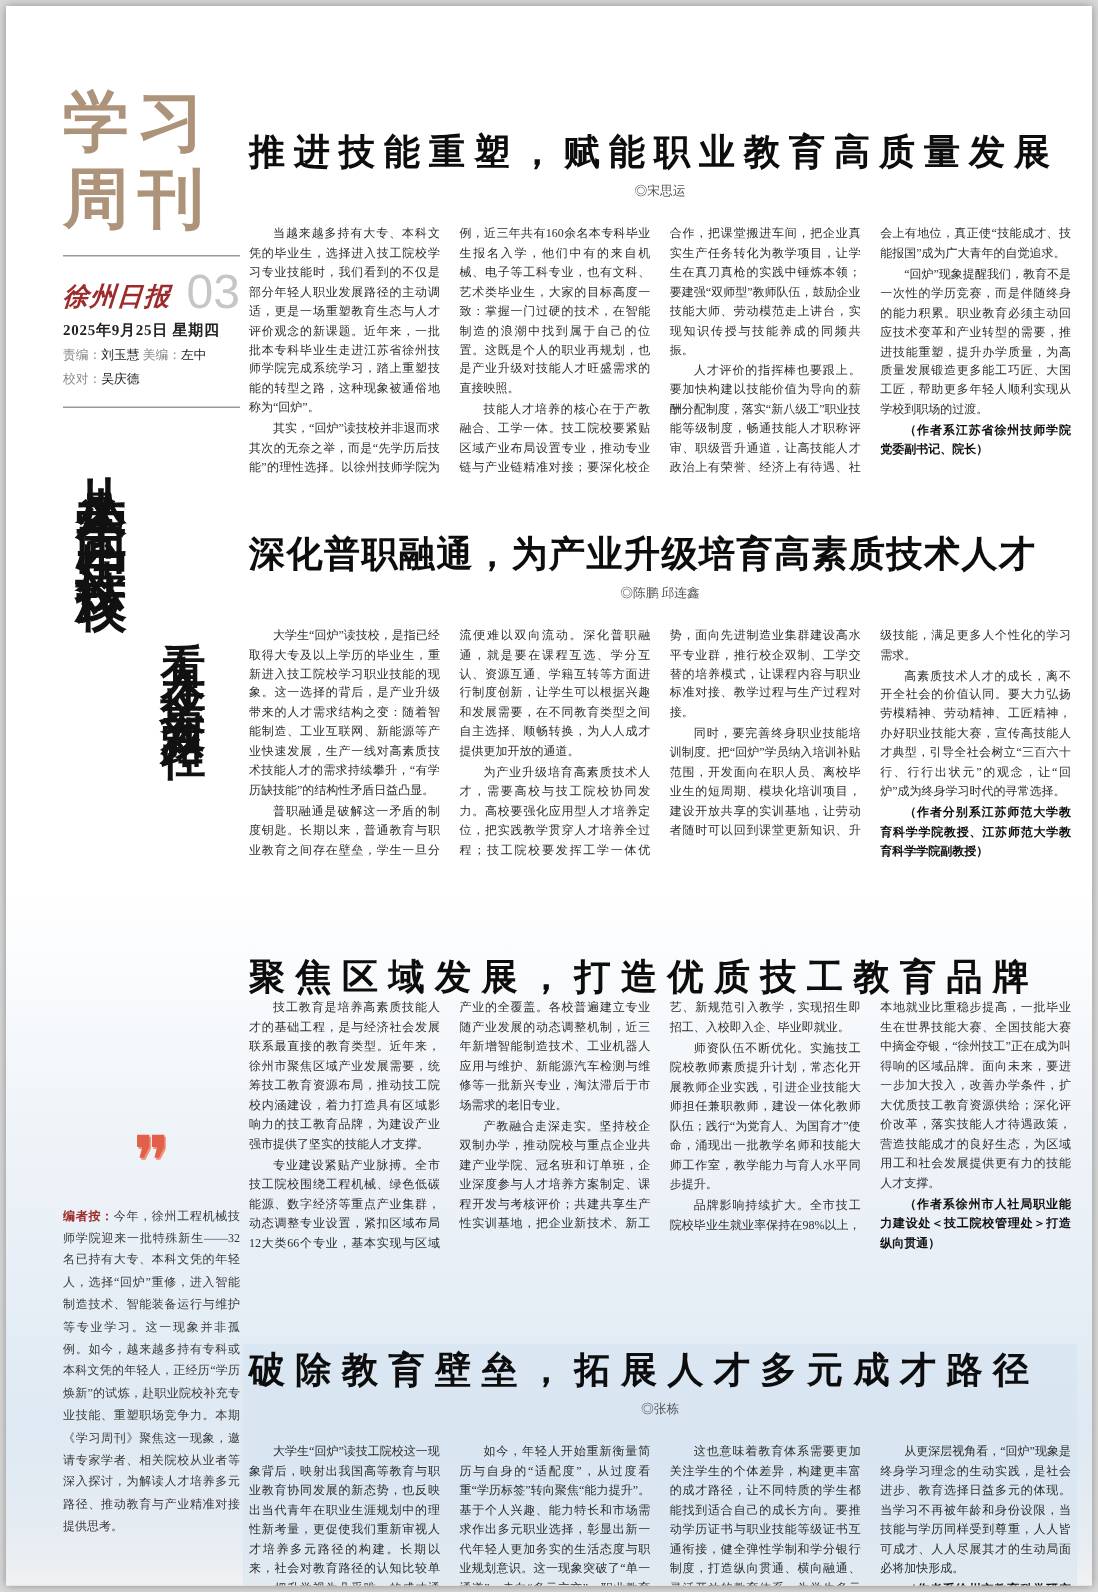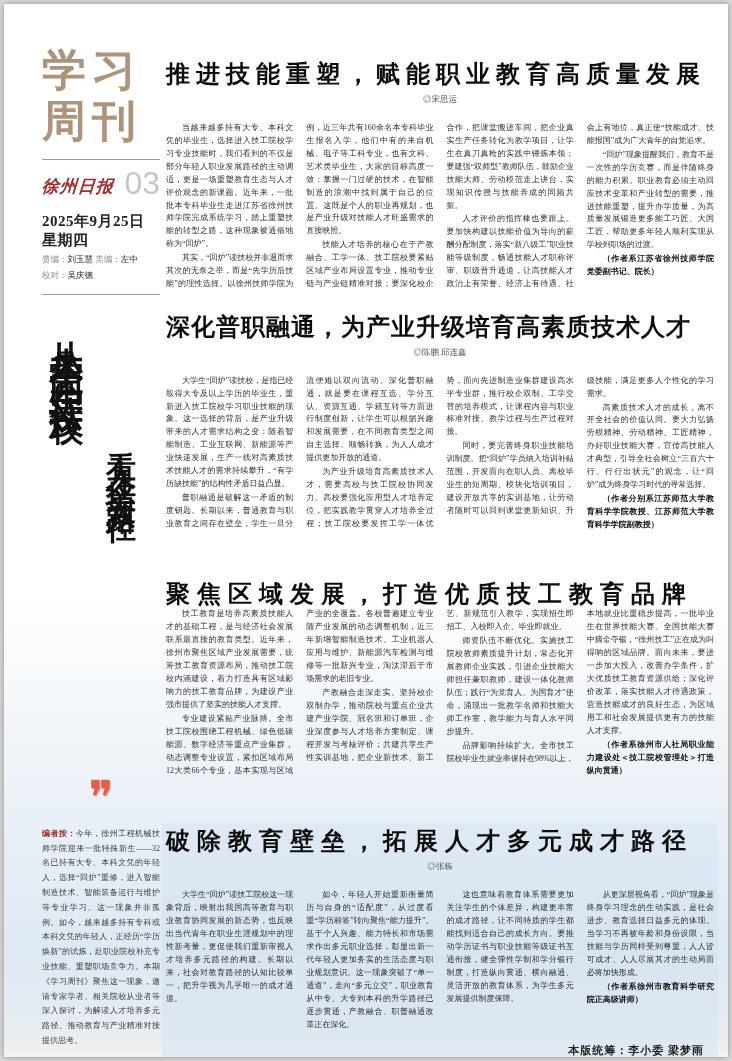--- a/index.html
+++ b/index.html
@@ -10,34 +10,34 @@
     color:#222;
     position:relative;
   }
   .page {
     position:absolute; left:4px; top:4px; width:724px; height:1053px;
     background:linear-gradient(180deg,#ffffff 0%,#ffffff 56%,#eef3f8 72%,#dfe9f3 90%,#e6ecf2 97%,#f0f1f2 100%);
     box-shadow:0 0 6px rgba(0,0,0,.35);
     overflow:hidden;
   }
   
-  .sidebar { position:absolute; left:38px; top:41px; width:118px; bottom:16px; }
+  .sidebar { position:absolute; left:38px; top:52px; width:118px; bottom:16px; }
   .weekly-title {
     font-family:"Liberation Serif", serif;
     font-weight:900; font-size:44px; line-height:1.16; letter-spacing:6px;
     color:#ac937a;
   }
   .mast-rule { border:none; border-top:1px solid #9a9a9a; margin:12px 0 9px; }
   .logo-row { display:flex; align-items:flex-end; }
   .paper-logo {
     color:#9e2b2b; font-weight:900; font-size:17px; letter-spacing:1px;
     font-style:italic; transform:skewX(-4deg);
   }
   .page-no { margin-left:auto; font-size:32px; color:#c6c6c6; font-family:"Liberation Sans",sans-serif; font-weight:400; line-height:.9; }
-  .date-line { margin-top:14px; font-size:15px; font-weight:700; color:#222; letter-spacing:.5px; }
+  .date-line { margin-top:4px; font-size:10px; font-weight:700; color:#222; letter-spacing:.5px; }
   .staff-line { margin-top:4px; font-size:8.5px; }
   .staff-label { color:#8a8a8a; }
   .staff-name { color:#222; font-weight:400; }
   .v-head { position:relative; height:468px; margin-top:14px; }
   .v-main, .v-sub {
     writing-mode:vertical-rl; text-orientation:mixed;
     font-family:"Liberation Sans", sans-serif; font-weight:900; color:#111;
     position:absolute;
   }
   .v-main { left:2px; top:4px; font-size:34px; letter-spacing:7px; }
@@ -47,21 +47,21 @@
     color:#e2604a; text-shadow:1px 1px 0 #f0907a;
     font-family:"DejaVu Sans", sans-serif;
   }
   .editor-note {
     margin-top:6px; font-size:8px; line-height:1.85; text-align:justify;
     color:#3a3a3a;
   }
   .note-label { font-weight:900; color:#9e2b2b; }
   
   .main { position:absolute; left:162px; top:56px; right:14px; }
-  .article { margin-bottom:13px; }
+  .article { margin-bottom:13px;margin-top:28px; }
   .headline {
     font-family:"Liberation Serif", serif; font-weight:900; color:#0d0d0d;
     font-size:24px; line-height:1.2; white-space:nowrap;
   }
   .sp6 { letter-spacing:6px; } .sp1 { letter-spacing:1px; } .sp7 { letter-spacing:7px; }
   .byline-row { display:flex; align-items:center; gap:8px; margin:5px 0 8px;flex-direction:column; }
   .byline { font-size:8.5px; color:#555; flex:0 0 auto; }
   .byline-rule { flex:1; height:1px; background:#c3cedb; }
   .cols {
     column-count:4; column-gap:13px;

